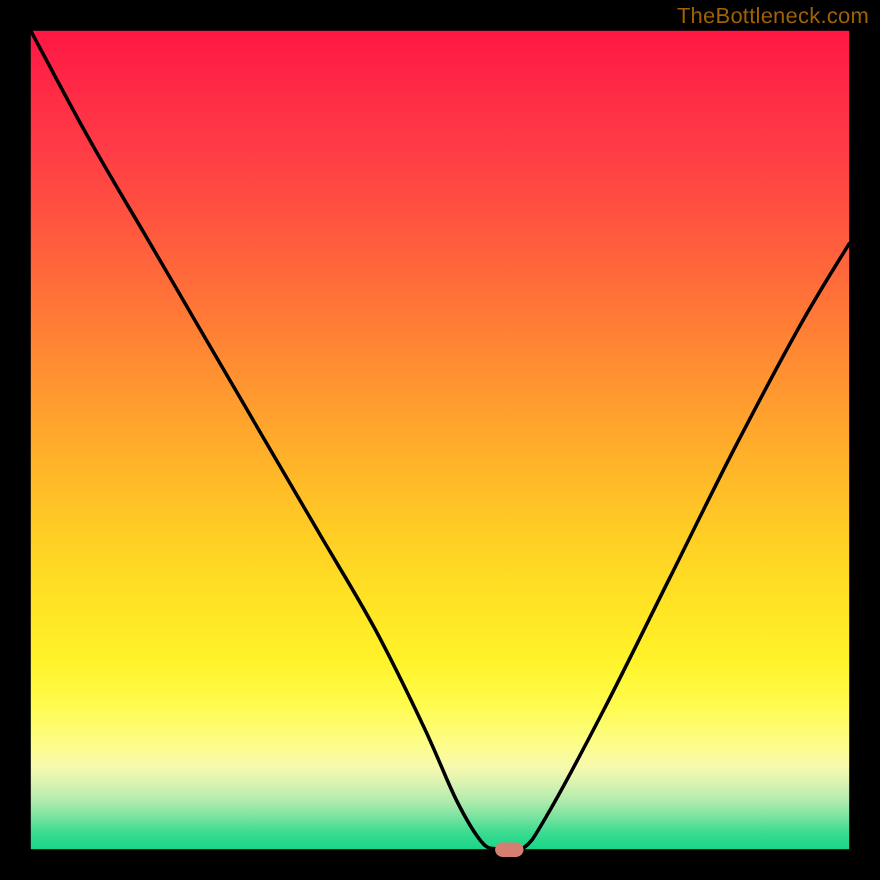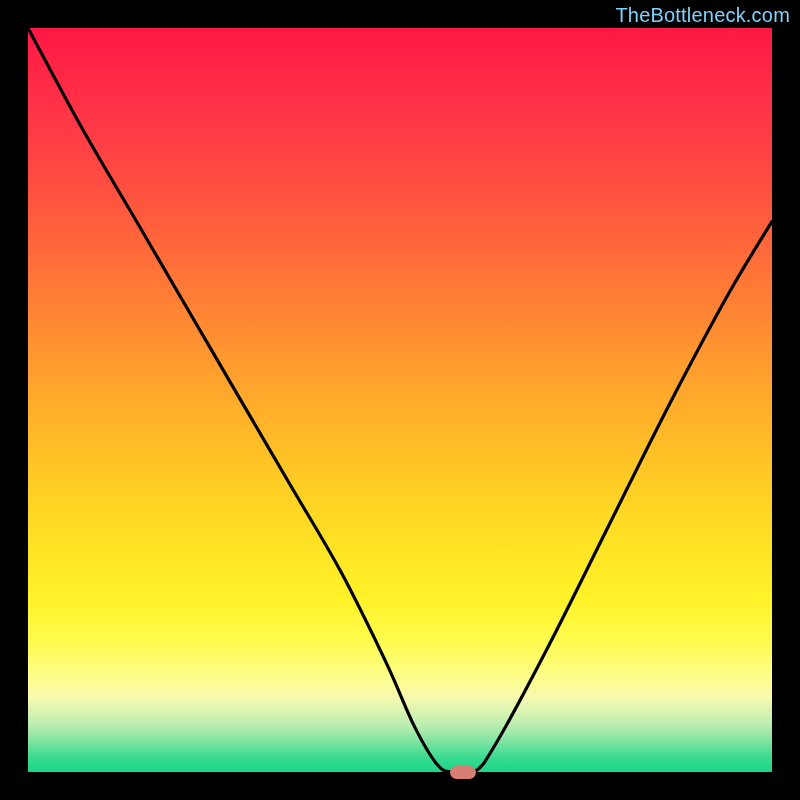--- a/index.html
+++ b/index.html
@@ -44,21 +44,21 @@
       #b3ecad 94%,
       #7be3a0 96%,
       #3adb90 98%,
       #19d688 100%
     );
   }
   .watermark {
     position: absolute;
     top: 4px;
     right: 10px;
-    color: #7dd3fc;
+    color: #a16207;
     font-size: 20px;
     letter-spacing: 0.2px;
     user-select: none;
   }
   svg.curve {
     position: absolute;
     left: 0;
     top: 0;
     width: 744px;
     height: 744px;

